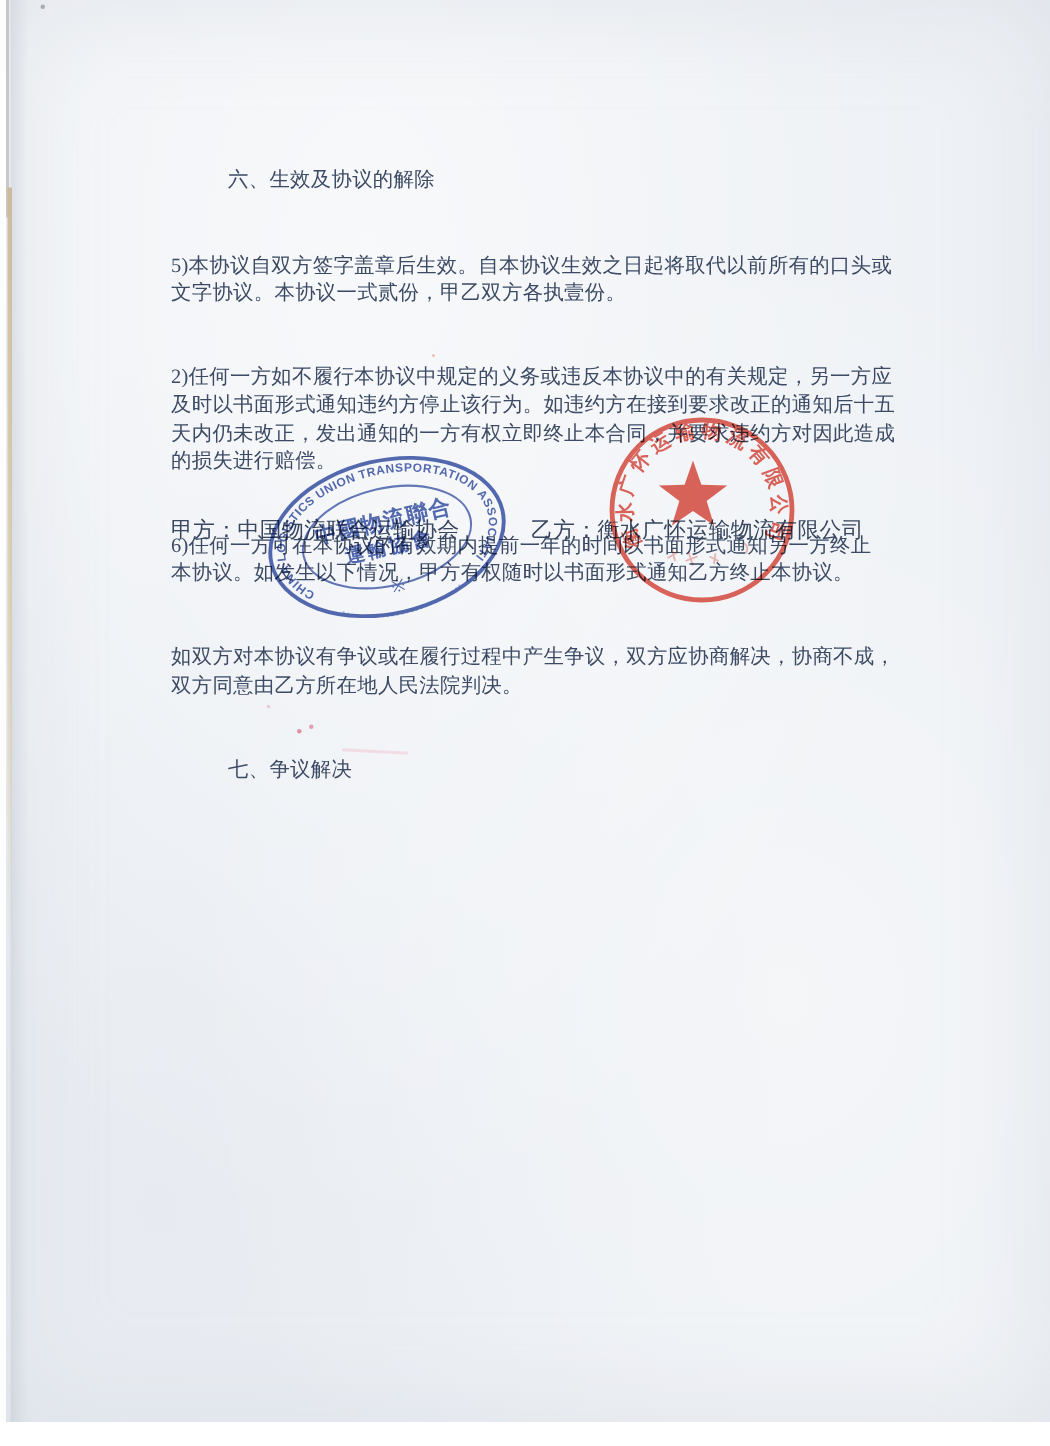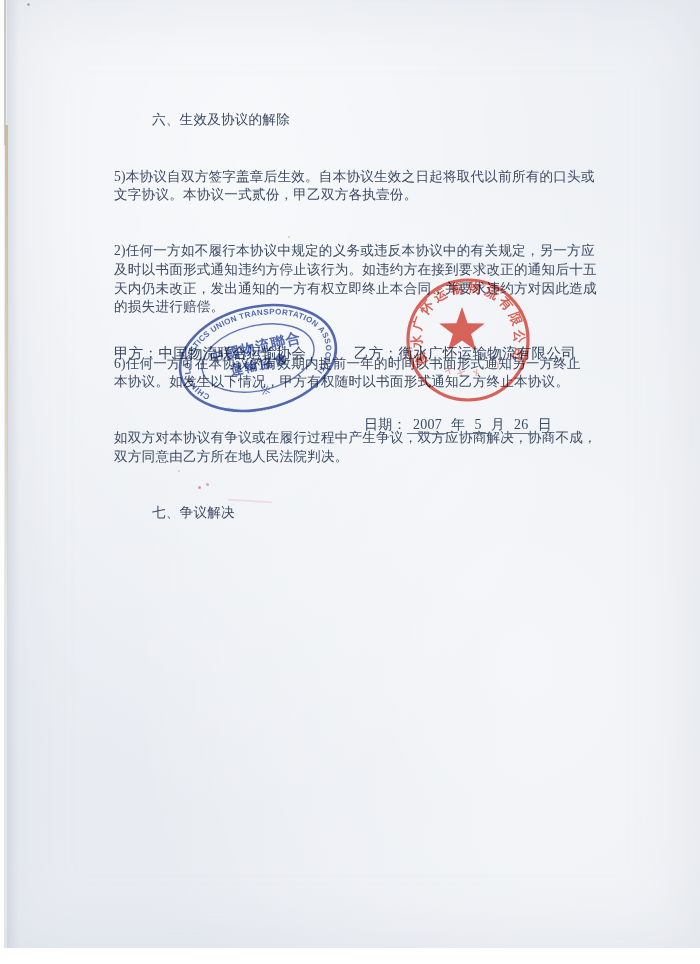--- a/index.html
+++ b/index.html
@@ -71,21 +71,20 @@
 本协议。如发生以下情况，甲方有权随时以书面形式通知乙方终止本协议。</div>
     <div class="para">如双方对本协议有争议或在履行过程中产生争议，双方应协商解决，协商不成，
 双方同意由乙方所在地人民法院判决。</div>
     <div class="para indent">七、争议解决</div>
   </div>
 
   <div class="sigline" id="party-a-line"><span>甲方：</span><span>中国物流联合运输协会</span></div>
 
   <div class="sigline" id="party-b-line"><span>乙方：</span><span>衡水广怀运输物流有限公司</span></div>
 
-  <div class="sigline" id="date-line"><span>日期：</span><span class="u">2007</span><span class="unit">年</span><span class="u">5</span><span class="unit">月</span><span class="u">26</span><span class="unit">日</span></div>
 
   <svg id="stamp-a" class="stamp" width="184" height="128" viewBox="0 0 184 128">
     <g transform="rotate(-13 92 62)" fill="none" stroke="none">
       <ellipse cx="92" cy="62" rx="79" ry="51" stroke="#3e57a8" stroke-width="2.6"></ellipse>
       <ellipse cx="92" cy="62" rx="57" ry="32.5" stroke="#3e57a8" stroke-width="1.4" opacity=".9"></ellipse>
       <path id="stampa-ring" d="M 39,89 A 69,42 0 1 1 145,89" fill="none"></path>
       <text class="ringtext-en" fill="#3e57a8"><textPath href="#stampa-ring" startOffset="1%">CHINA LOGISTICS UNION TRANSPORTATION ASSOCIATION</textPath></text>
       <text x="92" y="56" text-anchor="middle" class="seal-cn" fill="#3e57a8" font-size="14.5" letter-spacing="1">中國物流聯合</text>
       <text x="92" y="73" text-anchor="middle" class="seal-cn" fill="#3e57a8" font-size="13" letter-spacing="2">運輸協會</text>
       <text x="92" y="99" text-anchor="middle" fill="#3e57a8" font-size="11">※</text>

